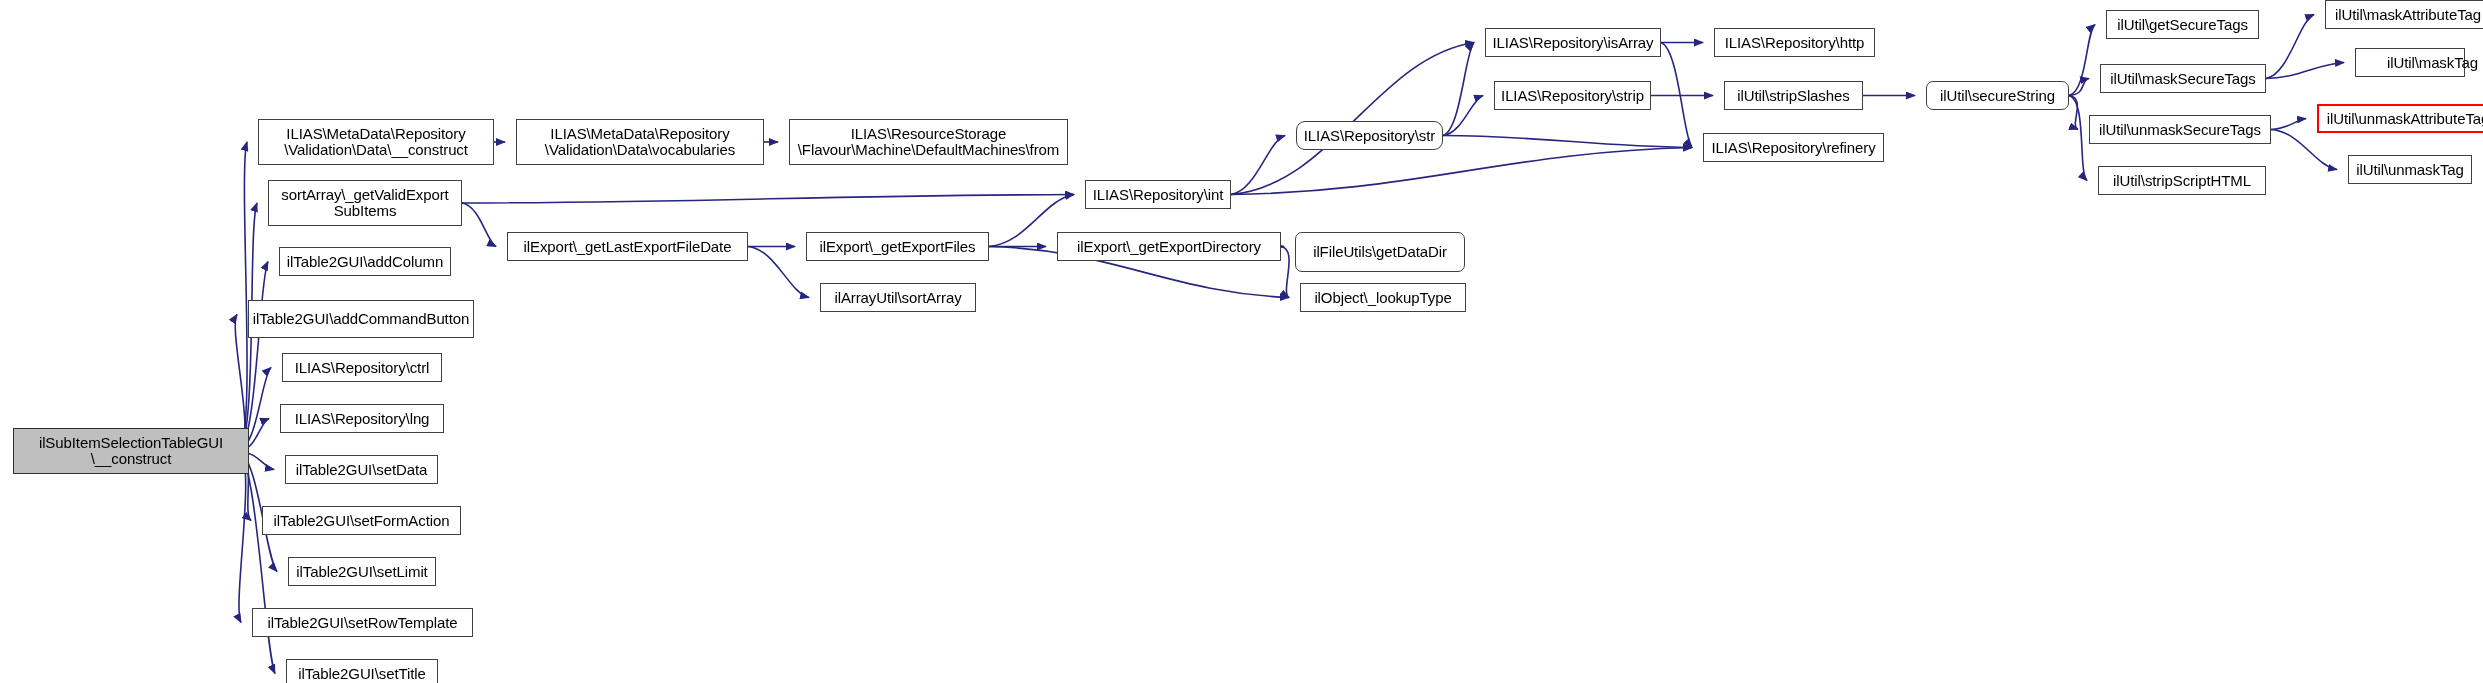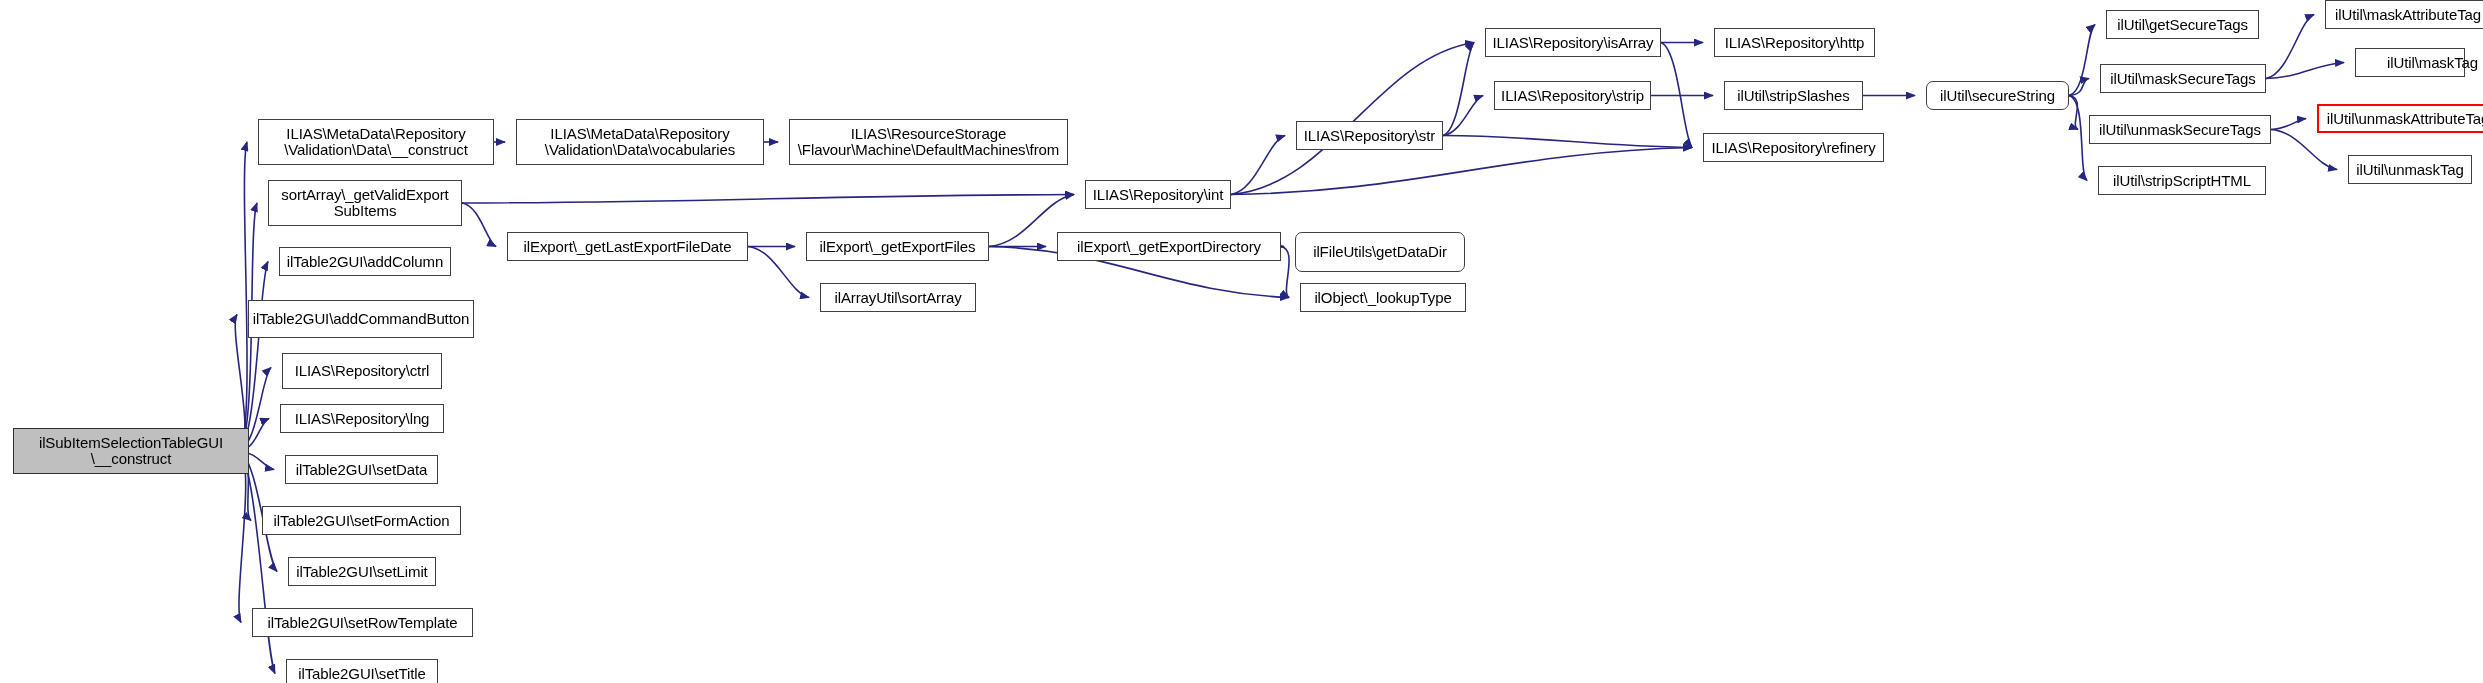--- a/index.html
+++ b/index.html
@@ -107,35 +107,35 @@
       <div class="node" style="left: 258px; top: 119px; width: 236px; height: 46px;">ILIAS\MetaData\Repository
 \Validation\Data\__construct</div>
       <div class="node" style="left: 516px; top: 119px; width: 248px; height: 46px;">ILIAS\MetaData\Repository
 \Validation\Data\vocabularies</div>
       <div class="node" style="left: 789px; top: 119px; width: 279px; height: 46px;">ILIAS\ResourceStorage
 \Flavour\Machine\DefaultMachines\from</div>
       <div class="node" style="left: 268px; top: 180px; width: 194px; height: 46px;">sortArray\_getValidExport
 SubItems</div>
       <div class="node" style="left: 279px; top: 247px; width: 172px; height: 29px;">ilTable2GUI\addColumn</div>
       <div class="node" style="left: 248px; top: 300px; width: 226px; height: 38px;">ilTable2GUI\addCommandButton</div>
-      <div class="node" style="left: 282px; top: 353px; width: 160px; height: 36px;">ILIAS\Repository\ctrl</div>
+      <div class="node" style="left: 282px; top: 353px; width: 160px; height: 29px;">ILIAS\Repository\ctrl</div>
       <div class="node" style="left: 280px; top: 404px; width: 164px; height: 29px;">ILIAS\Repository\lng</div>
       <div class="node" style="left: 285px; top: 455px; width: 153px; height: 29px;">ilTable2GUI\setData</div>
       <div class="node" style="left: 262px; top: 506px; width: 199px; height: 29px;">ilTable2GUI\setFormAction</div>
       <div class="node" style="left: 288px; top: 557px; width: 148px; height: 29px;">ilTable2GUI\setLimit</div>
       <div class="node" style="left: 252px; top: 608px; width: 221px; height: 29px;">ilTable2GUI\setRowTemplate</div>
       <div class="node" style="left: 286px; top: 659px; width: 152px; height: 29px;">ilTable2GUI\setTitle</div>
       <div class="node" style="left: 507px; top: 232px; width: 241px; height: 29px;">ilExport\_getLastExportFileDate</div>
       <div class="node" style="left: 806px; top: 232px; width: 183px; height: 29px;">ilExport\_getExportFiles</div>
       <div class="node" style="left: 820px; top: 283px; width: 156px; height: 29px;">ilArrayUtil\sortArray</div>
       <div class="node" style="left: 1057px; top: 232px; width: 224px; height: 29px;">ilExport\_getExportDirectory</div>
       <div class="node" style="left: 1295px; top: 232px; width: 170px; height: 40px; border-radius: 7px;">ilFileUtils\getDataDir</div>
       <div class="node" style="left: 1300px; top: 283px; width: 166px; height: 29px;">ilObject\_lookupType</div>
       <div class="node" style="left: 1085px; top: 180px; width: 146px; height: 29px;">ILIAS\Repository\int</div>
-      <div class="node" style="left: 1296px; top: 121px; width: 147px; height: 29px;">ILIAS\Repository\str</div>
+      <div class="node" style="left: 1296px; top: 121px; width: 147px; height: 29px; border-radius: 9px;">ILIAS\Repository\str</div>
       <div class="node" style="left: 1485px; top: 28px; width: 176px; height: 29px;">ILIAS\Repository\isArray</div>
       <div class="node" style="left: 1494px; top: 81px; width: 157px; height: 29px;">ILIAS\Repository\strip</div>
       <div class="node" style="left: 1703px; top: 133px; width: 181px; height: 29px;">ILIAS\Repository\refinery</div>
       <div class="node" style="left: 1714px; top: 28px; width: 161px; height: 29px;">ILIAS\Repository\http</div>
       <div class="node" style="left: 1724px; top: 81px; width: 139px; height: 29px;">ilUtil\stripSlashes</div>
       <div class="node" style="left: 1926px; top: 81px; width: 143px; height: 29px; border-radius: 7px;">ilUtil\secureString</div>
       <div class="node" style="left: 2106px; top: 10px; width: 153px; height: 29px;">ilUtil\getSecureTags</div>
       <div class="node" style="left: 2100px; top: 64px; width: 166px; height: 29px;">ilUtil\maskSecureTags</div>
       <div class="node" style="left: 2089px; top: 115px; width: 182px; height: 29px;">ilUtil\unmaskSecureTags</div>
       <div class="node" style="left: 2098px; top: 166px; width: 168px; height: 29px;">ilUtil\stripScriptHTML</div>

